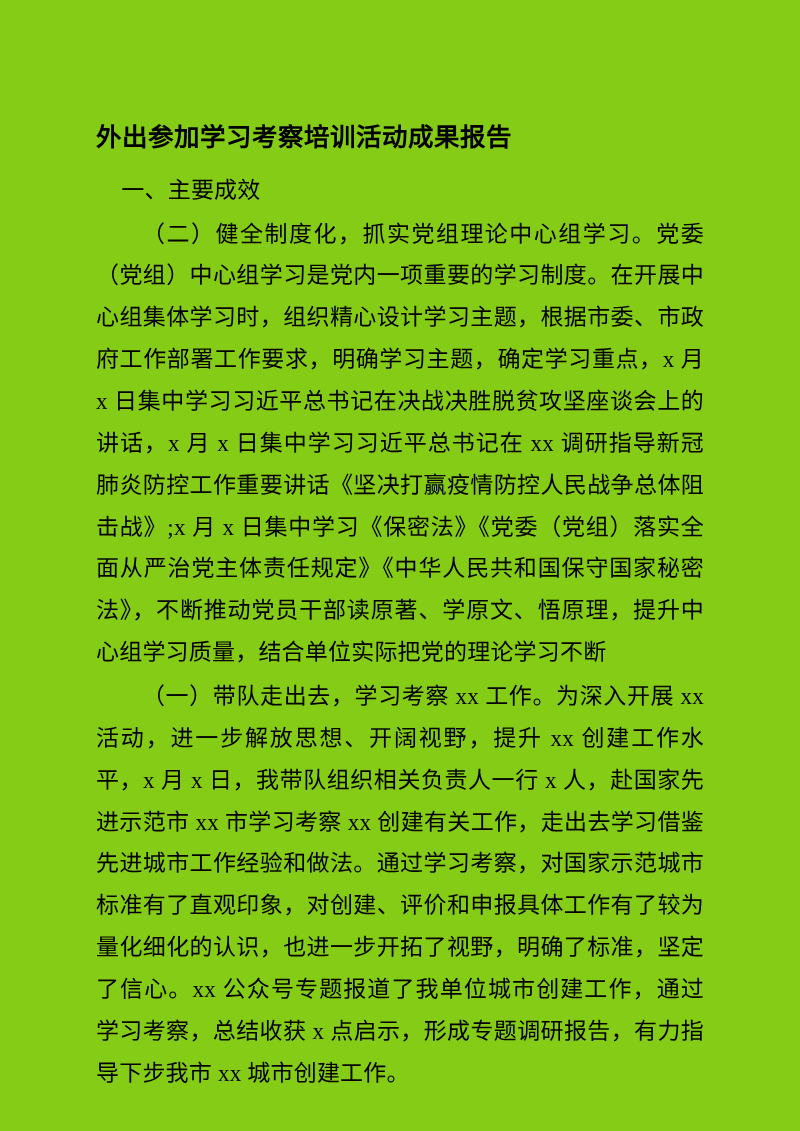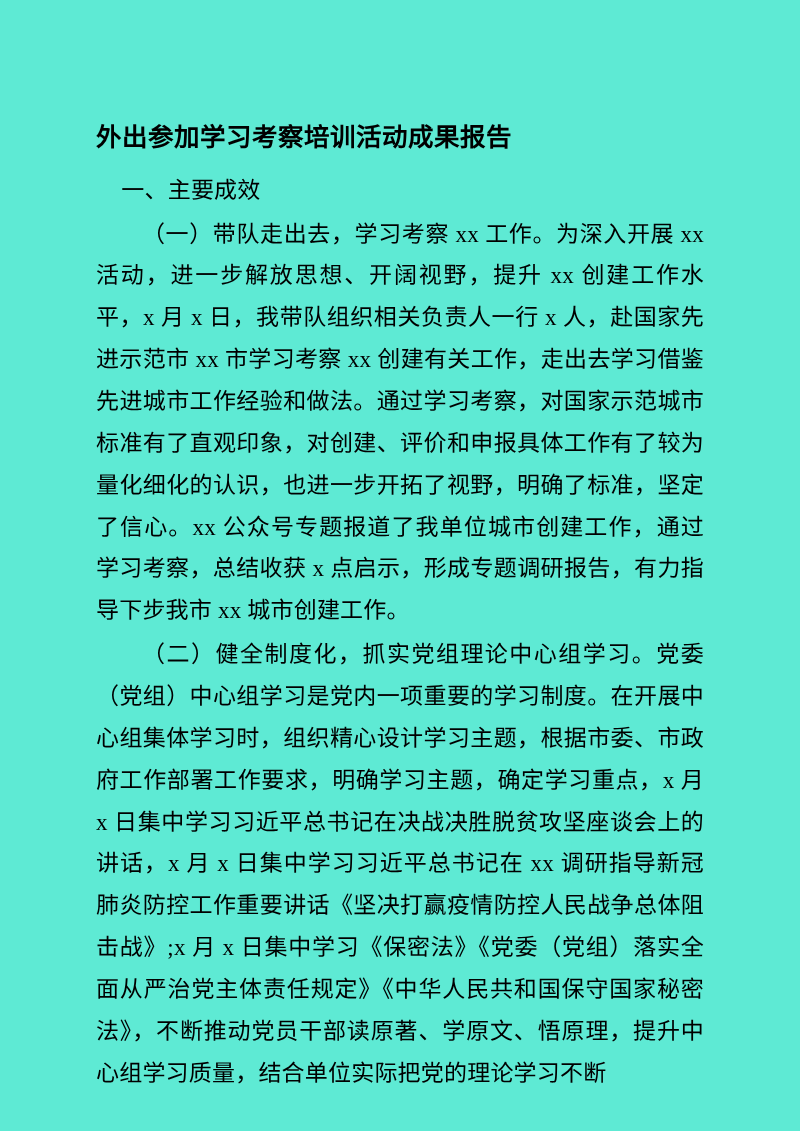--- a/index.html
+++ b/index.html
@@ -16,21 +16,21 @@
     overflow: hidden;
   }
   .page {
     position: absolute;
     left: 0;
     top: 0;
     width: 800px;
     height: 1131px;
     box-sizing: border-box;
     padding: 120px 96px 60px 96px;
-    background: #5eead4;
+    background: #84cc16;
   }
   .doc-title {
     font-family: "DejaVu Sans", "Liberation Sans", sans-serif;
     font-weight: bold;
     font-size: 25.5px;
     letter-spacing: 0.5px;
     line-height: 1.4;
     margin: 0 0 14px 0;
     text-align: left;
     color: #000;
@@ -64,18 +64,18 @@
 </style>
 </head>
 <body>
 
 <div class="page">
 
   <h1 class="doc-title">外出参加学习考察培训活动成果报告</h1>
 
   <p class="para indent-1">一、主要成效</p>
 
+  <p class="para indent-2">（二）健全制度化，抓实党组理论中心组学习。党委（党组）中心组学习是党内一项重要的学习制度。在开展中心组集体学习时，组织精心设计学习主题，根据市委、市政府工作部署工作要求，明确学习主题，确定学习重点，x 月 x 日集中学习习近平总书记在决战决胜脱贫攻坚座谈会上的讲话，x 月 x 日集中学习习近平总书记在 xx 调研指导新冠肺炎防控工作重要讲话《坚决打赢疫情防控人民战争总体阻击战》;x 月 x 日集中学习《保密法》《党委（党组）落实全面从严治党主体责任规定》《中华人民共和国保守国家秘密法》，不断推动党员干部读原著、学原文、悟原理，提升中心组学习质量，结合单位实际把党的理论学习不断</p>
+
   <p class="para indent-2">（一）带队走出去，学习考察 xx 工作。为深入开展 xx 活动，进一步解放思想、开阔视野，提升 xx 创建工作水平，x 月 x 日，我带队组织相关负责人一行 x 人，赴国家先进示范市 xx 市学习考察 xx 创建有关工作，走出去学习借鉴先进城市工作经验和做法。通过学习考察，对国家示范城市标准有了直观印象，对创建、评价和申报具体工作有了较为量化细化的认识，也进一步开拓了视野，明确了标准，坚定了信心。xx 公众号专题报道了我单位城市创建工作，通过学习考察，总结收获 x 点启示，形成专题调研报告，有力指导下步我市 xx 城市创建工作。</p>
-
-  <p class="para indent-2">（二）健全制度化，抓实党组理论中心组学习。党委（党组）中心组学习是党内一项重要的学习制度。在开展中心组集体学习时，组织精心设计学习主题，根据市委、市政府工作部署工作要求，明确学习主题，确定学习重点，x 月 x 日集中学习习近平总书记在决战决胜脱贫攻坚座谈会上的讲话，x 月 x 日集中学习习近平总书记在 xx 调研指导新冠肺炎防控工作重要讲话《坚决打赢疫情防控人民战争总体阻击战》;x 月 x 日集中学习《保密法》《党委（党组）落实全面从严治党主体责任规定》《中华人民共和国保守国家秘密法》，不断推动党员干部读原著、学原文、悟原理，提升中心组学习质量，结合单位实际把党的理论学习不断</p>
 
 
 </div>
 
 </body></html>

